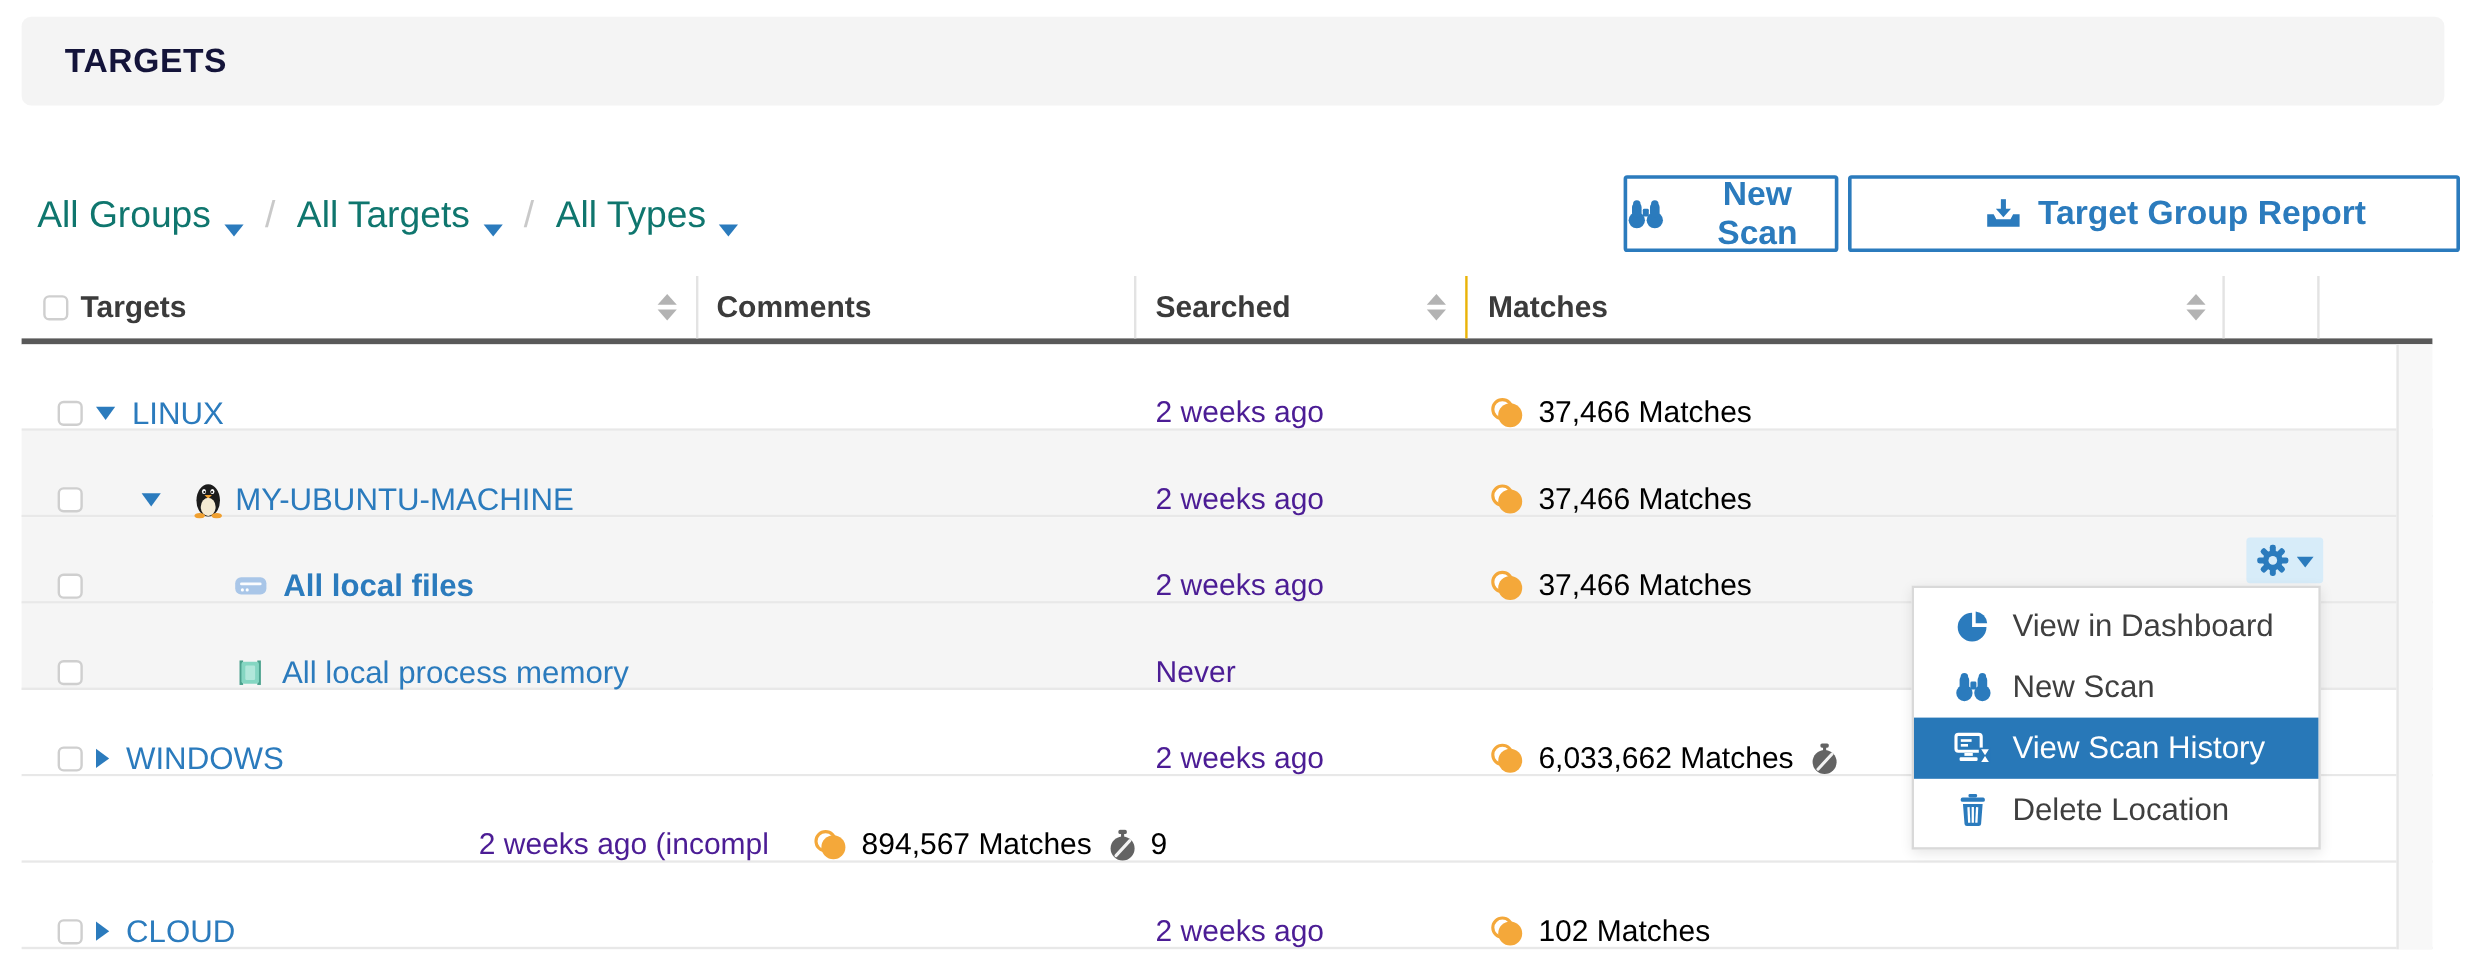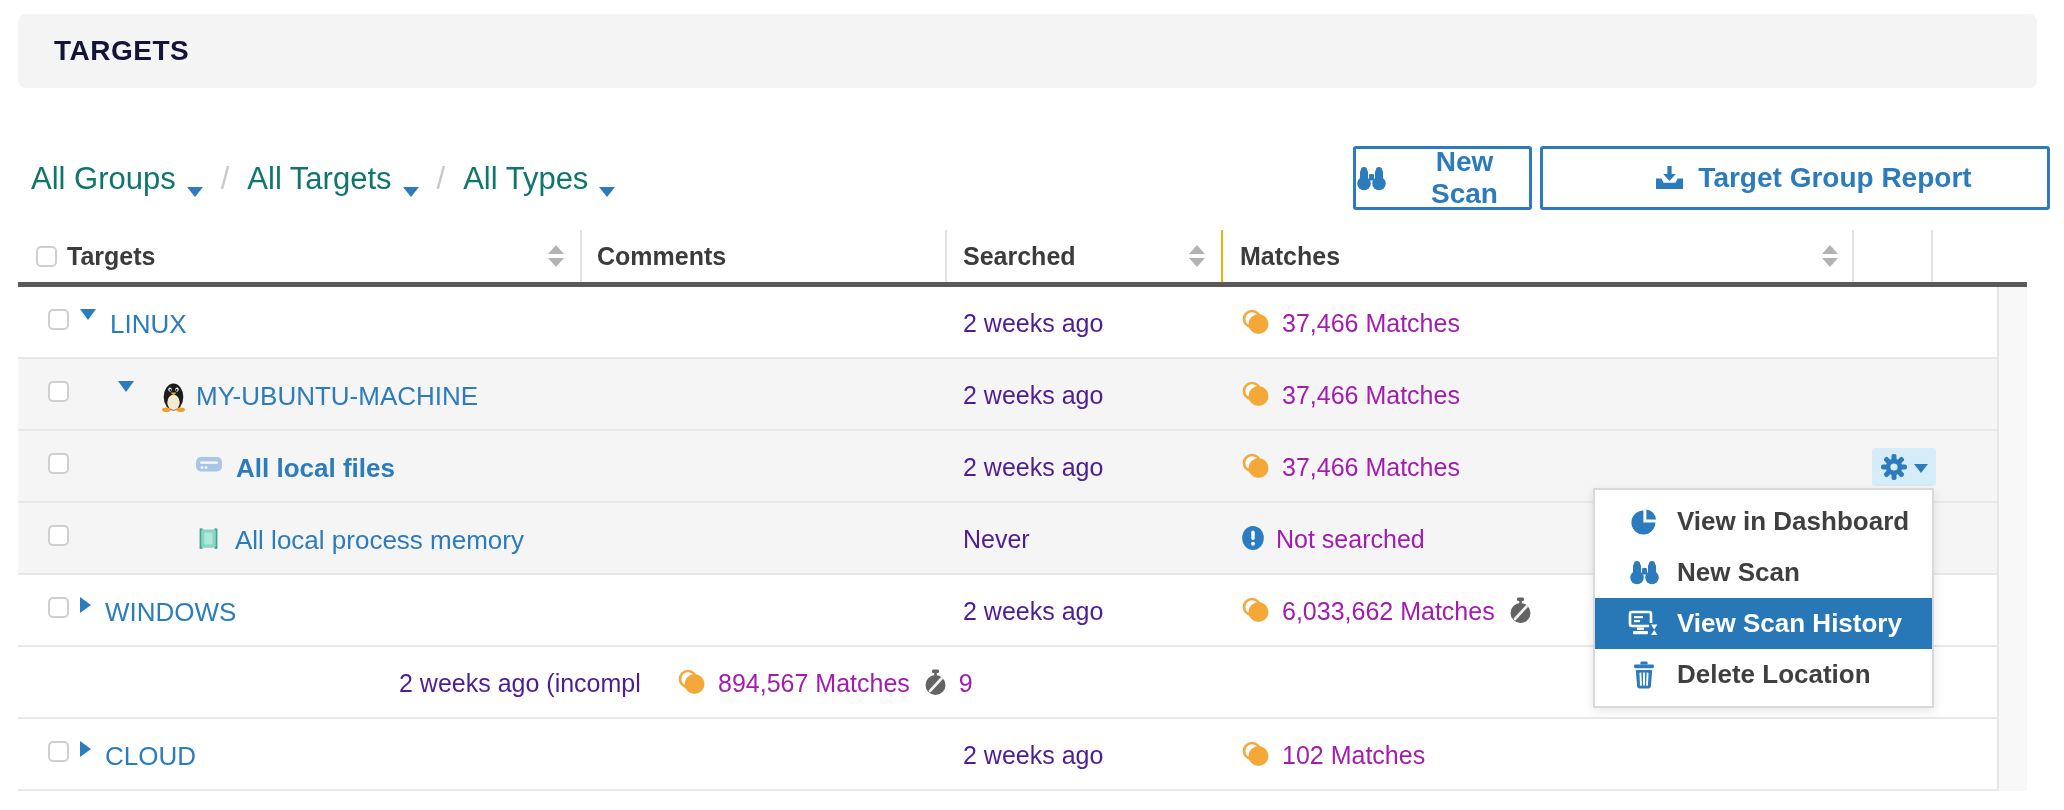--- a/index.html
+++ b/index.html
@@ -37,25 +37,25 @@
   .th-rest{flex:1;}
   .th-label{margin-left:10px;}
   .sort{display:flex;flex-direction:column;gap:4px;margin-left:auto;cursor:pointer;}
   .sort-t{margin-right:16px;} .sort-s{margin-right:16px;} .sort-m{margin-right:14px;}
   .sort i{display:block;width:0;height:0;border-left:8px solid transparent;border-right:8px solid transparent;}
   .sort .up{border-bottom:9px solid #b3b3b3;}
   .sort .dn{border-top:9px solid #b3b3b3;}
   
   .row{display:flex;height:72px;box-sizing:border-box;align-items:center;border-bottom:2px solid #e8e8e8;background:#fff;}
   .row.shaded{background:#f5f5f5;}
-  .cell{box-sizing:border-box;display:flex;align-items:flex-start;height:100%;margin-top:44px;}
+  .cell{box-sizing:border-box;display:flex;align-items:center;height:100%;margin-top:44px;}
   .c-target{width:564px;}
   .c-comments{width:365px;}
   .c-searched{width:276px;padding-left:16px;font-size:25px;color:#4c1d95;white-space:nowrap;overflow:hidden;}
-  .c-matches{width:631px;padding-left:17px;font-size:25px;color:#a21caf;white-space:nowrap;overflow:hidden;}
+  .c-matches{width:631px;padding-left:17px;font-size:25px;color:#000000;white-space:nowrap;overflow:hidden;}
   .c-actions{flex:1;}
   .cb{width:21px;height:21px;box-sizing:border-box;border:2px solid #cfcfcf;border-radius:5px;background:#fff;cursor:pointer;flex:none;}
   .row .cb{margin-left:30px;}
   .th .cb{flex:none;}
   .arr-down{width:0;height:0;border-left:8px solid transparent;border-right:8px solid transparent;border-top:11px solid #2b7bbd;cursor:pointer;flex:none;}
   .arr-right{width:0;height:0;border-top:8px solid transparent;border-bottom:8px solid transparent;border-left:11px solid #2b7bbd;cursor:pointer;flex:none;}
   .tlink{color:#2b7bbd;font-size:26px;cursor:pointer;white-space:nowrap;}
   .ticon{display:flex;align-items:center;flex:none;}
   .m-ic{display:flex;align-items:center;flex:none;}
   .m-txt{margin-left:10px;}
@@ -65,21 +65,21 @@
   .scroll-strip{position:absolute;left:1997px;top:287px;width:30px;height:504px;
     background:#f8f8f8;border-left:2px solid #e6e6e6;box-sizing:border-box;z-index:2;}
   
   .gear-chip{position:absolute;left:1872px;top:448px;width:64px;height:38px;background:#d7ecf9;
     border-radius:3px;display:flex;align-items:center;justify-content:center;gap:6px;cursor:pointer;z-index:5;}
   .gear-caret{width:0;height:0;border-left:7px solid transparent;border-right:7px solid transparent;border-top:9px solid #2b7bbd;margin-top:3px;}
   
   .menu{position:absolute;left:1593px;top:488px;width:341px;box-sizing:border-box;background:#fff;
     border:2px solid #d9d9d9;padding:6px 0;z-index:10;box-shadow:0 3px 10px rgba(0,0,0,.10);}
   .menu-item{height:51px;display:flex;align-items:center;padding-left:32px;gap:16px;
-    font-size:26px;color:#3f3f3f;cursor:pointer;white-space:nowrap;font-weight:bold;}
+    font-size:26px;color:#3f3f3f;cursor:pointer;white-space:nowrap;}
   .menu-item .mi-ic{width:34px;display:flex;align-items:center;justify-content:center;flex:none;}
   .menu-item.hl{background:#2878b8;color:#ffffff;}
 </style>
 </head>
 <body>
 
 <div>
 
   <div class="topbar">
     <span class="page-title">TARGETS</span>
@@ -255,30 +255,20 @@
                 <rect x="6.2" y="4.4" width="14.6" height="18.4" rx="2" fill="#85d6c2"></rect>
                 <rect x="9.4" y="7.6" width="8.2" height="12" rx="1" fill="#b1e7da"></rect>
               </svg>
             </span>
             <span class="tlink" style="margin-left: 13px;">All local process memory</span>
           </div>
           <div class="cell c-comments"></div>
           <div class="cell c-searched">
             <span>Never</span>
           </div>
-          <div class="cell c-matches">
-            <span class="m-ic">
-              <svg width="26" height="26" viewBox="0 0 26 26">
-                <ellipse cx="13" cy="13" rx="10.8" ry="12" fill="#2b7cc0"></ellipse>
-                <rect x="11.3" y="5.6" width="3.4" height="9.4" rx="1.7" fill="#ffffff"></rect>
-                <circle cx="13" cy="18.8" r="2" fill="#ffffff"></circle>
-              </svg>
-            </span>
-            <span class="m-txt">Not searched</span>
-          </div>
           <div class="cell c-actions"></div>
         </div>
         <div class="row">
           <div class="cell c-target">
             <span class="cb"></span>
             <i class="arr-right" style="margin-left: 11px;"></i>
             <span class="tlink" style="margin-left: 14px;">WINDOWS</span>
           </div>
           <div class="cell c-comments"></div>
           <div class="cell c-searched">

